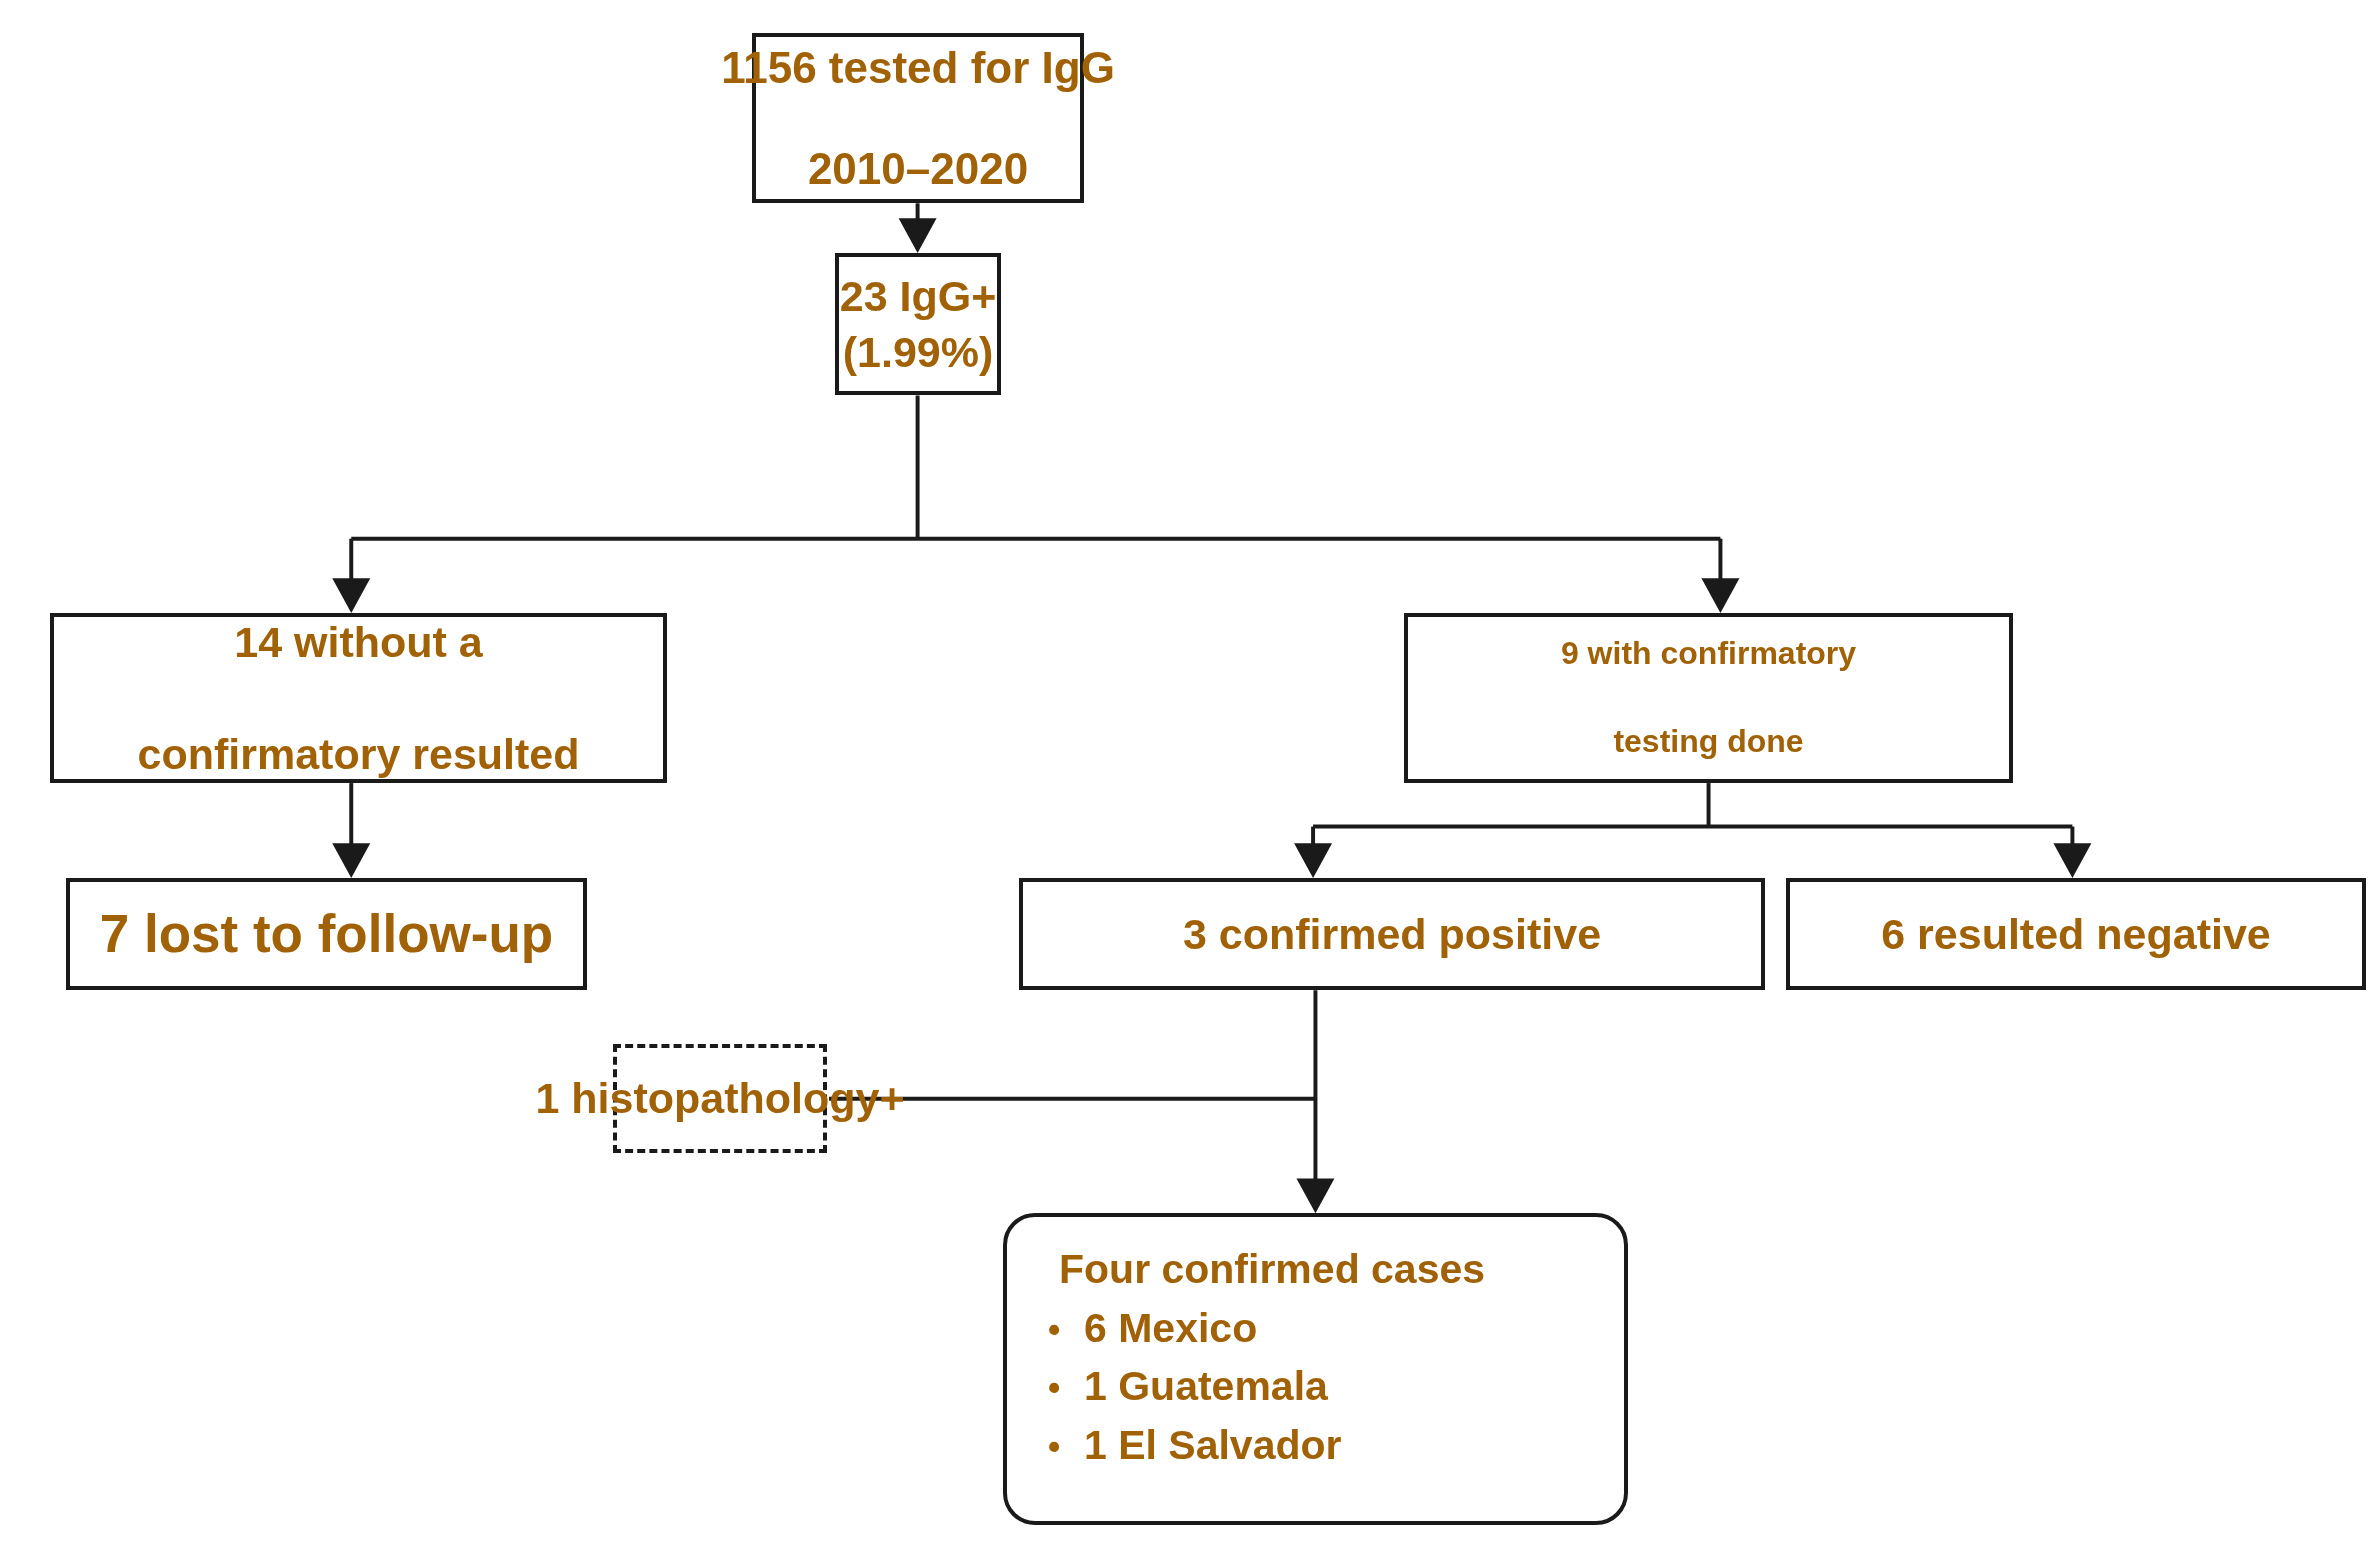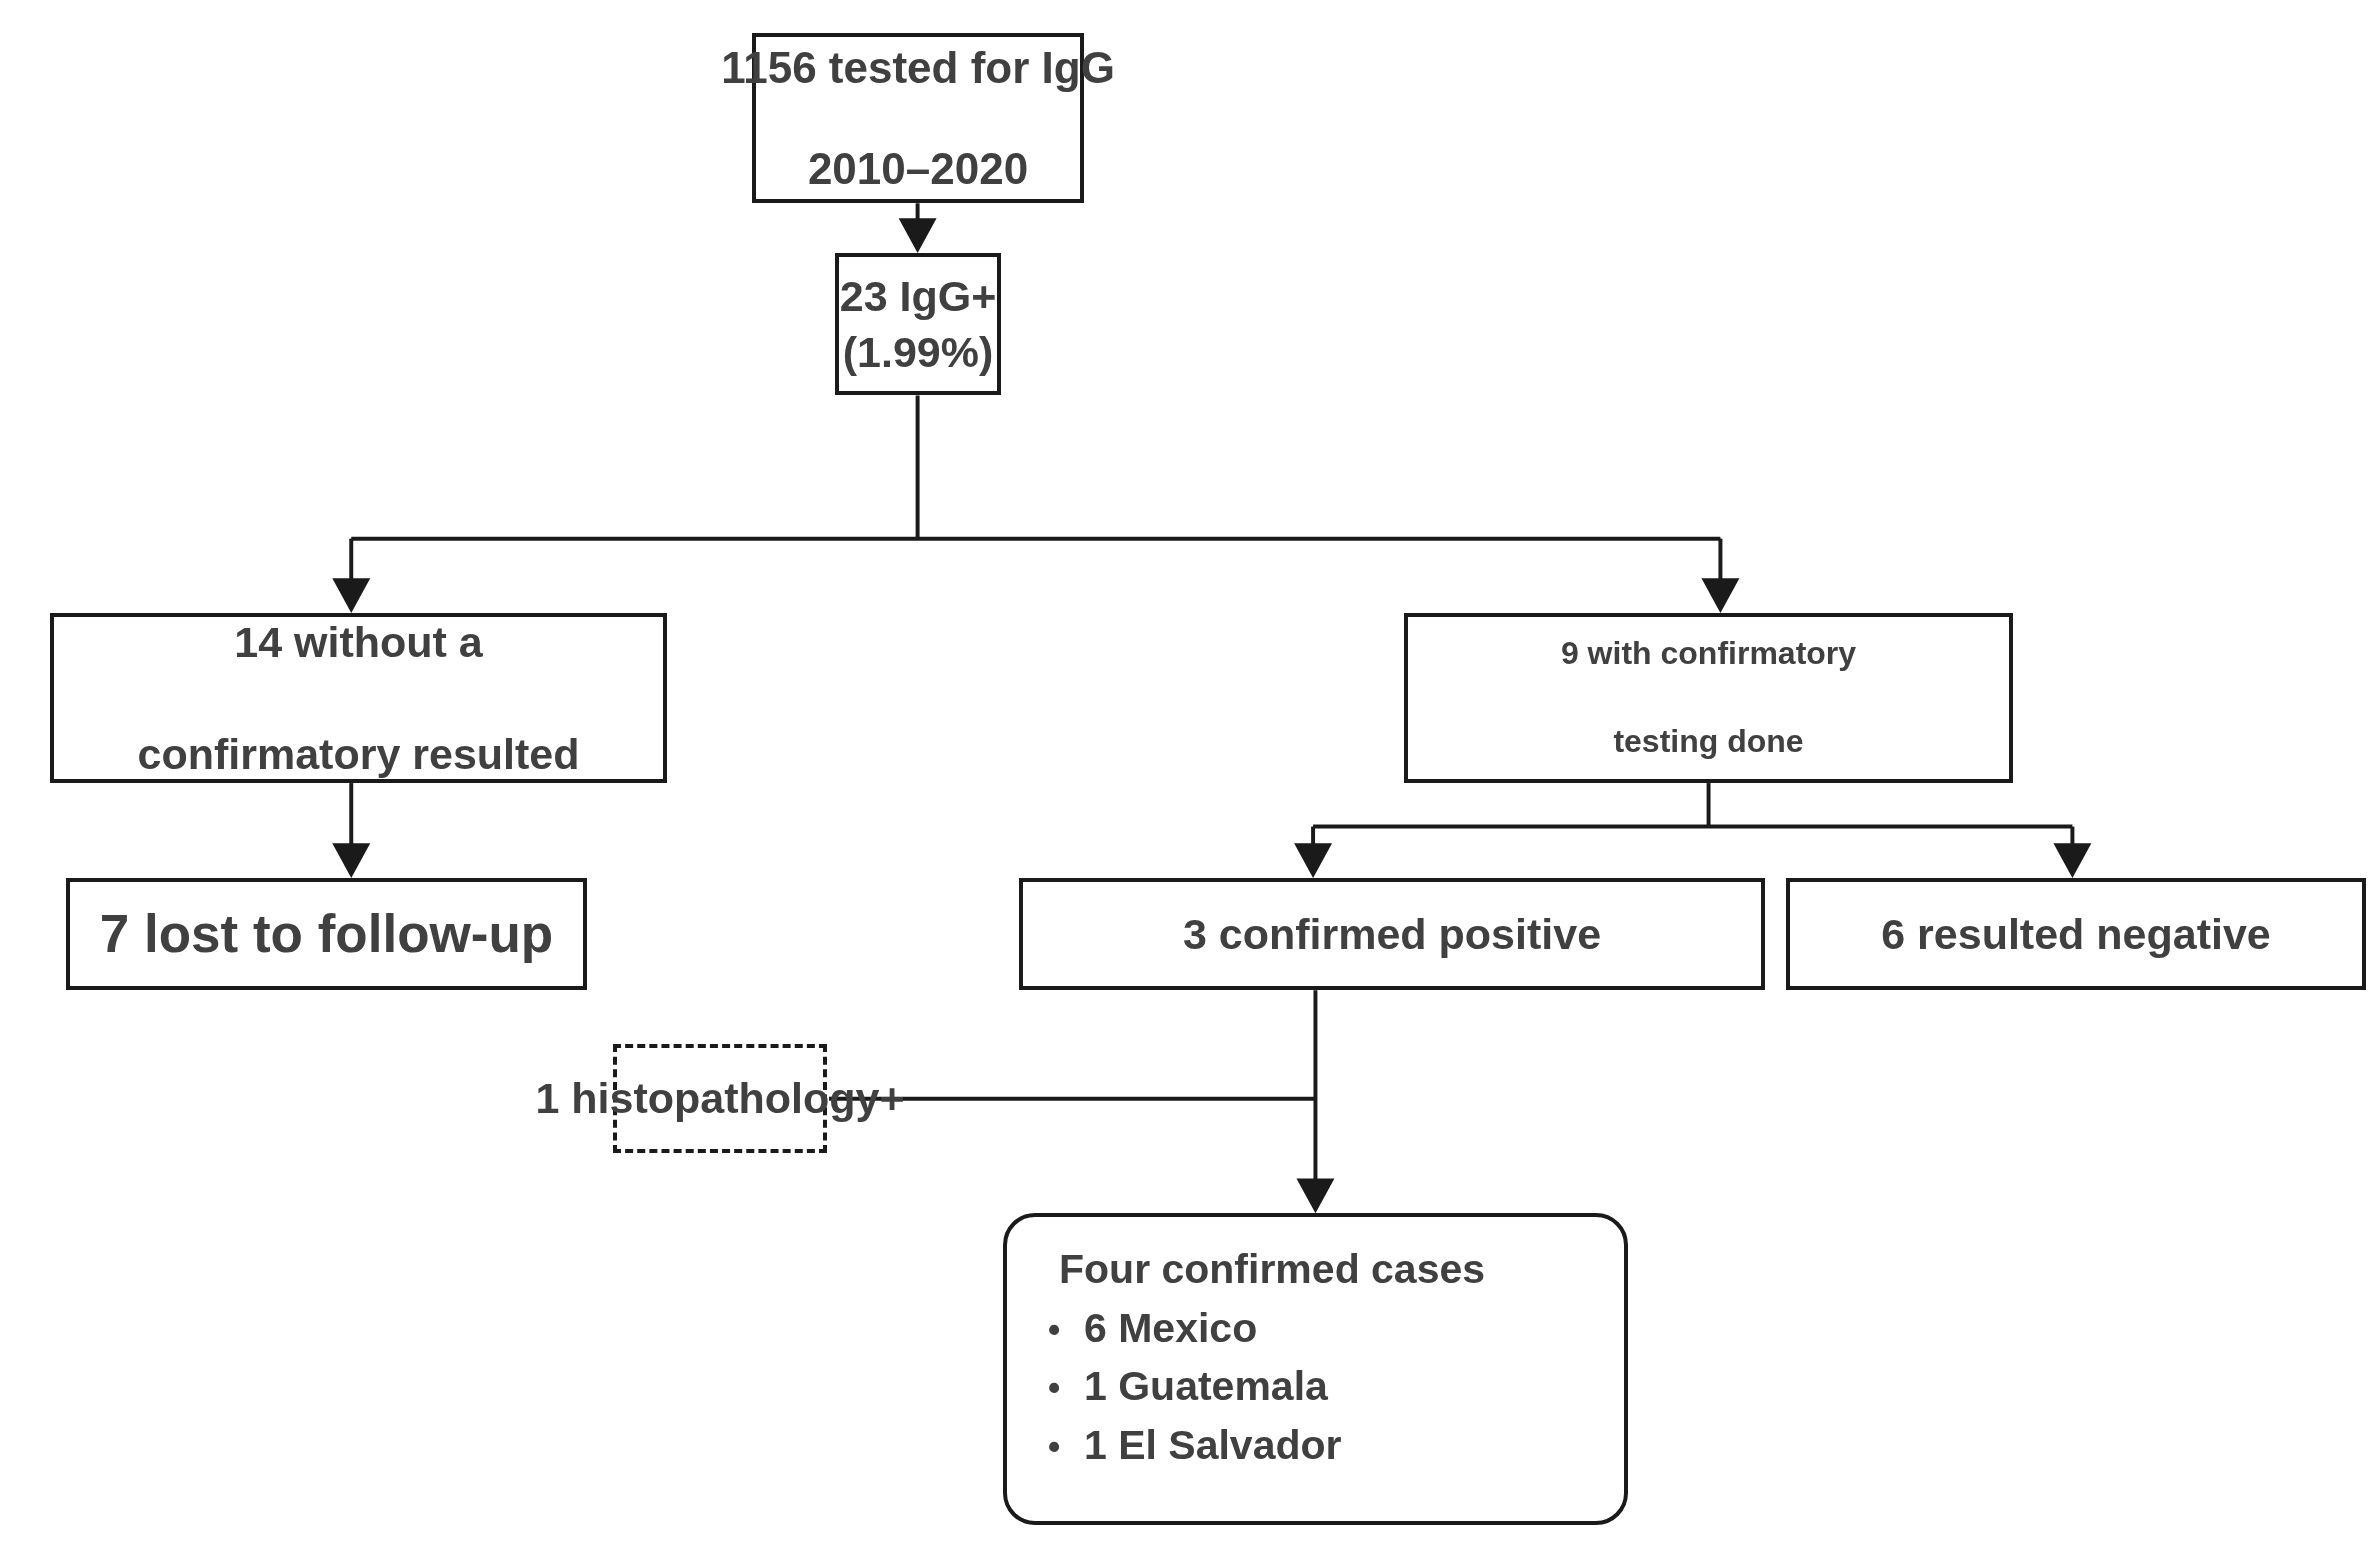--- a/index.html
+++ b/index.html
@@ -21,21 +21,21 @@
   }
   .node {
     position: absolute;
     box-sizing: border-box;
     background: #ffffff;
     border: 4px solid #1a1a1a;
     display: flex;
     flex-direction: column;
     align-items: center;
     justify-content: center;
-    color: #404040;
+    color: #a16207;
     font-weight: bold;
     font-family: "Liberation Sans", sans-serif;
     line-height: 1.12;
     text-align: center;
   }
   .node.dashed {
     border: 4.7px dashed #1a1a1a;
   }
   .node .line {
     display: block;

